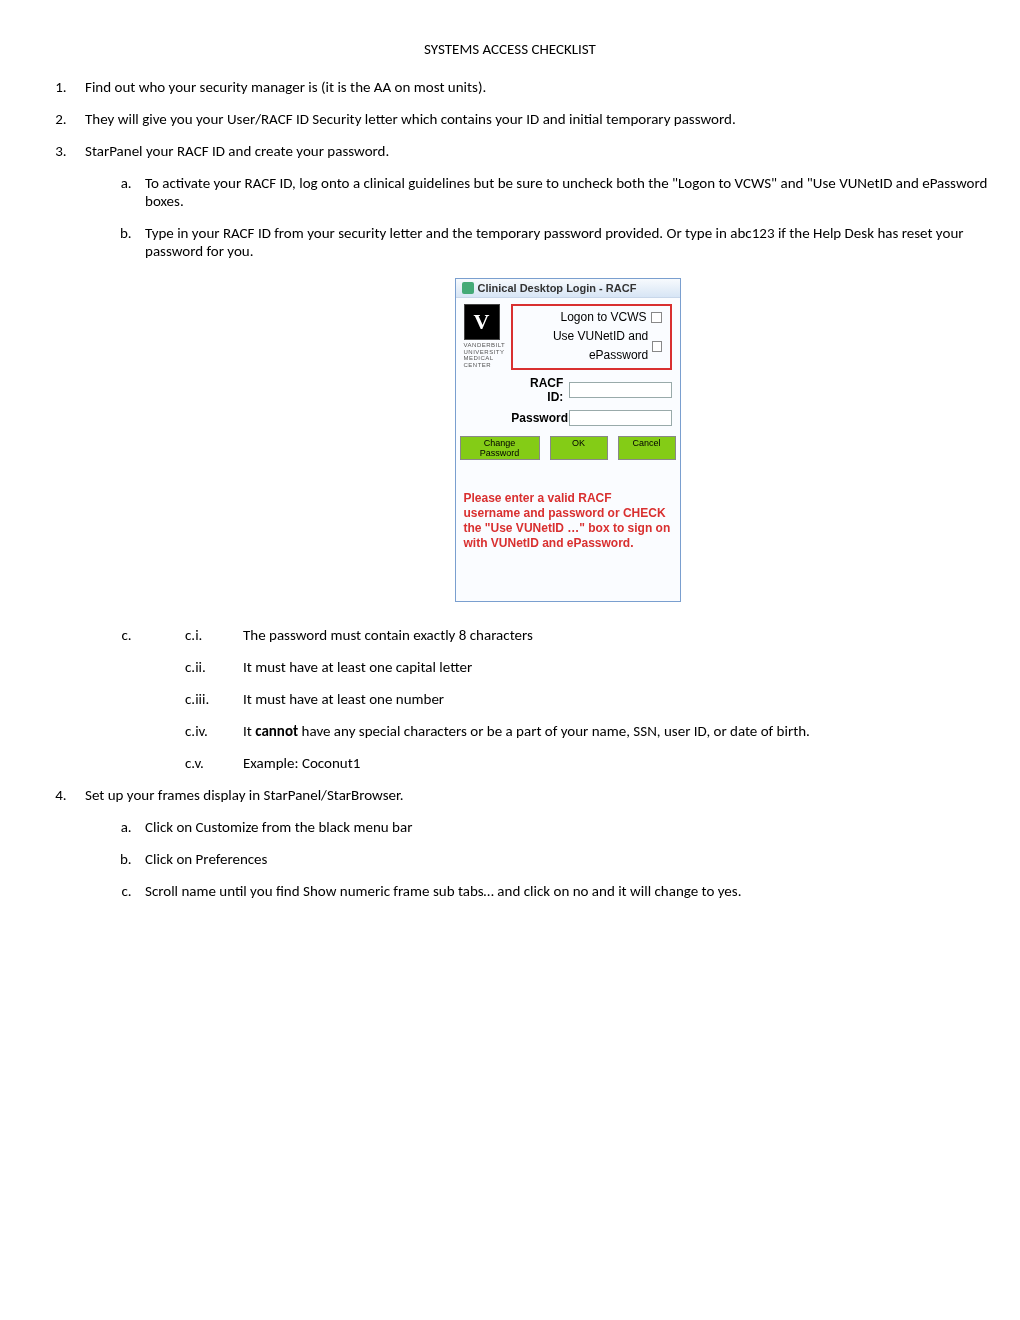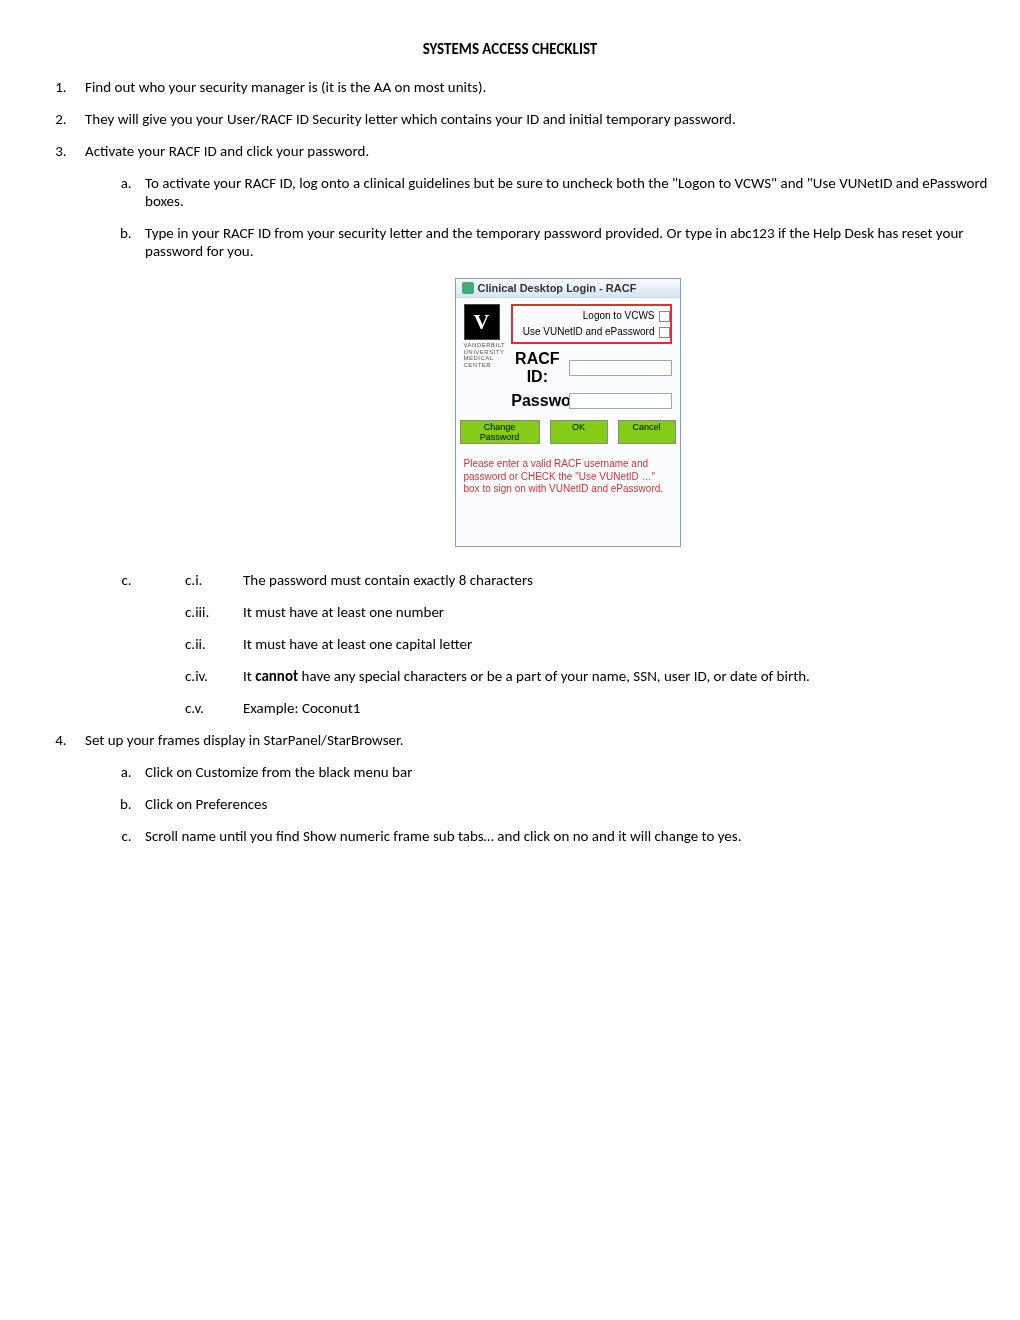--- a/index.html
+++ b/index.html
@@ -8,21 +8,21 @@
     color: #000;
     margin: 0;
     padding: 40px 30px;
     width: 1020px;
     box-sizing: border-box;
     background: #fff;
   }
   h1 {
     text-align: center;
     font-size: 15px;
-    font-weight: bold;
+    font-weight: normal;
     margin: 0 0 20px 0;
   }
   ol.main {
     padding-left: 40px;
     margin: 0;
   }
   ol.main > li {
     margin-bottom: 14px;
     padding-left: 15px;
   }
@@ -96,22 +96,22 @@
   }
   .logo-caption {
     font-size: 6px;
     color: #555;
     line-height: 1.1;
     letter-spacing: 0.5px;
     text-align: left;
   }
   .check-box-area {
     border: 2px solid #d93030;
-    padding: 2px 0;
-    font-size: 10px;
+    padding: 2px 8px;
+    font-size: 12px;
     text-align: right;
     line-height: 1.6;
     flex: 1;
   }
   .check-row {
     display: flex;
     justify-content: flex-end;
     align-items: center;
     gap: 4px;
   }
@@ -123,23 +123,23 @@
     display: inline-block;
   }
   .field-row {
     display: flex;
     align-items: center;
     margin-top: 6px;
     gap: 6px;
   }
   .field-label {
     width: 52px;
-    font-size: 16px;
-    font-weight: bold;
-    text-align: center;
+    font-size: 12px;
+    font-weight: bold;
+    text-align: right;
   }
   .field-input {
     flex: 1;
     height: 14px;
     border: 1px solid #9aa;
     background: #fff;
   }
   .btn-row {
     display: flex;
     gap: 10px;
@@ -150,24 +150,24 @@
     border: 1px solid #888;
     background: #84cc16;
     font-size: 9px;
     padding: 1px 8px;
     min-width: 40px;
     text-align: center;
   }
   .dlg-btn.wide { min-width: 70px; padding: 1px 4px;}
   .warn-text {
     color: #d93030;
-    font-weight: normal;
-    font-size: 10px;
+    font-weight: bold;
+    font-size: 12px;
     line-height: 1.25;
-    margin-top: 14px;
+    margin-top: 31px;
   }
   .dlg-footer-space {
     height: 40px;
     background: #fafcff;
     border-top: none;
   }
   .dlg-icon {
     width: 12px; height: 12px;
     background: #4a7; border-radius: 2px;
     display: inline-block;
@@ -175,21 +175,21 @@
 </style>
 </head>
 <body>
 
 <h1>SYSTEMS ACCESS CHECKLIST</h1>
 
 <ol class="main">
   <li>Find out who your security manager is (it is the AA on most units).</li>
   <li>They will give you your User/RACF ID Security letter which contains your ID and initial temporary password.</li>
   <li>
-    <span>Activate your RACF ID and click your password.</span>
+    <span>StarPanel your RACF ID and create your password.</span>
     <ol class="sub">
       <li>To activate your RACF ID, log onto a clinical guidelines but be sure to uncheck both the "Logon to VCWS" and "Use VUNetID and ePassword boxes.</li>
       <li>
         <span>Type in your RACF ID from your security letter and the temporary password provided.  Or type in abc123 if the Help Desk has reset your password for you.</span>
 
         <div class="dialog-wrap">
           <div class="dialog">
             <div class="dialog-titlebar">
               <span class="dlg-icon"></span>
               <span>Clinical Desktop Login - RACF</span>
@@ -238,26 +238,26 @@
         </div>
 
       </li>
       <li>
         <div class="subsub">
           <div class="subsub-item">
             <div class="subsub-label">c.i.</div>
             <div>The password must contain exactly 8 characters</div>
           </div>
           <div class="subsub-item">
+            <div class="subsub-label">c.ii.</div>
+            <div>It must have at least one capital letter</div>
+          </div>
+          <div class="subsub-item">
             <div class="subsub-label">c.iii.</div>
             <div>It must have at least one number</div>
-          </div>
-          <div class="subsub-item">
-            <div class="subsub-label">c.ii.</div>
-            <div>It must have at least one capital letter</div>
           </div>
           <div class="subsub-item">
             <div class="subsub-label">c.iv.</div>
             <div>
               <span>It </span><b>cannot</b><span> have any special characters or be a part of your name, SSN, user ID, or date of birth.</span>
             </div>
           </div>
           <div class="subsub-item">
             <div class="subsub-label">c.v.</div>
             <div>Example:  Coconut1</div>

